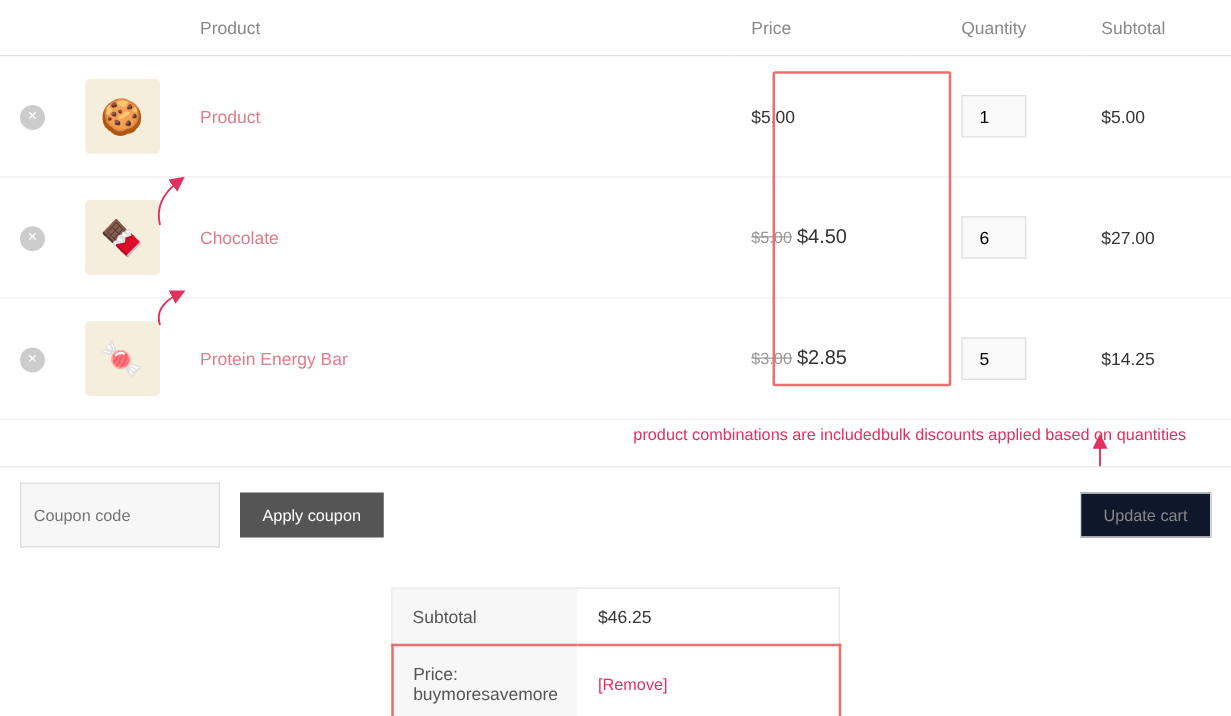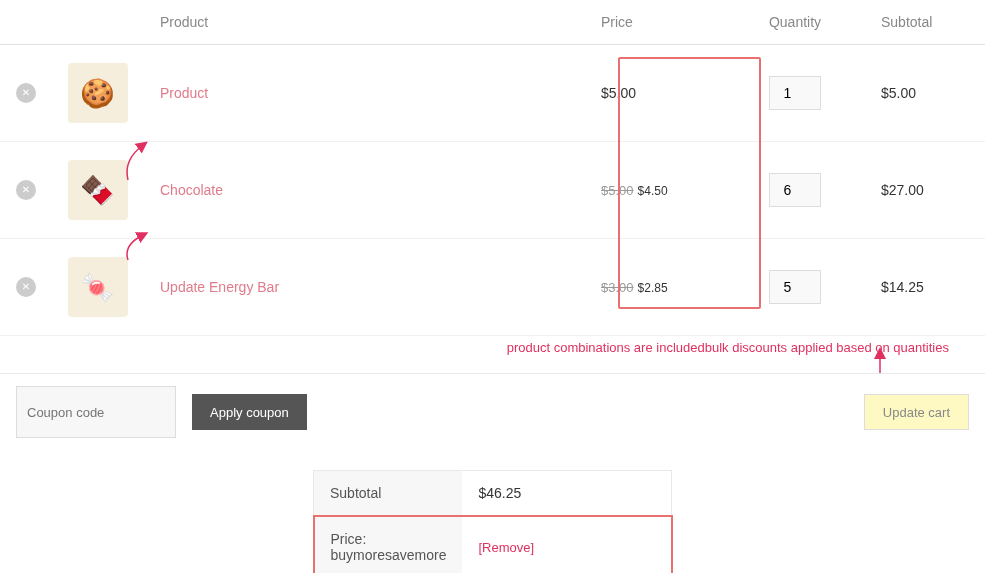--- a/index.html
+++ b/index.html
@@ -84,21 +84,21 @@
     }
 
     .price-original {
       text-decoration: line-through;
       color: #999;
       font-size: 13px;
       margin-right: 4px;
     }
     .price-discounted {
       color: #333;
-      font-size: 12px;
+      font-size: 16px;
     }
 
     .quantity-input {
       width: 52px;
       height: 34px;
       border: 1px solid #ddd;
       text-align: center;
       font-size: 14px;
       background: #f9f9f9;
     }
@@ -133,21 +133,21 @@
       background: #555;
       color: #fff;
       border: none;
       font-size: 13px;
       cursor: pointer;
       margin-left: 16px;
     }
     .update-cart-btn {
       height: 36px;
       padding: 0 18px;
-      background: #fef9c3;
+      background: #0f172a;
       color: #888;
       border: 1px solid #ddd;
       font-size: 13px;
       cursor: pointer;
       margin-left: auto;
     }
 
     
     .cart-totals-section {
       width: 360px;
@@ -242,21 +242,21 @@
             <td><a href="#" class="product-link">Chocolate</a></td>
             <td class="col-price"><span class="price-original">$5.00</span><span class="price-discounted">$4.50</span></td>
             <td class="col-quantity"><input type="number" class="quantity-input" value="6" style=""></td>
             <td class="col-subtotal"><span>$27.00</span></td>
           </tr>
           <tr>
             <td class="col-remove"><span class="remove-btn"></span></td>
             <td class="col-image">
               <div class="product-image">🍬</div>
             </td>
-            <td><a href="#" class="product-link">Update Energy Bar</a></td>
+            <td><a href="#" class="product-link">Protein Energy Bar</a></td>
             <td class="col-price"><span class="price-original">$3.00</span><span class="price-discounted">$2.85</span></td>
             <td class="col-quantity"><input type="number" class="quantity-input" value="5" style=""></td>
             <td class="col-subtotal"><span>$14.25</span></td>
           </tr>
         </tbody>
     </table>
 
     <div id="qty-overlay" style="
       position:absolute;
       border: 2px solid #e87070;

